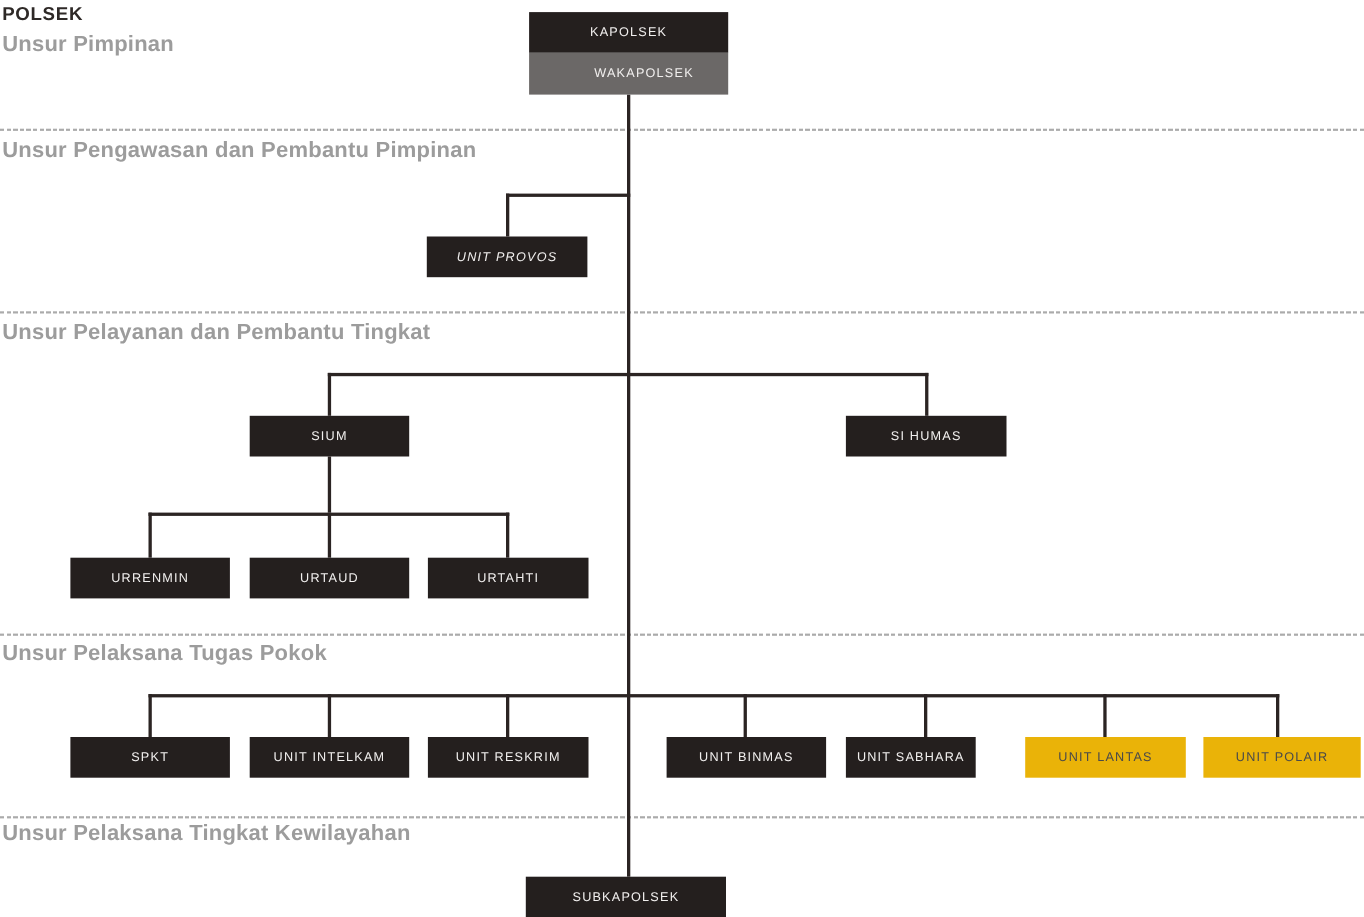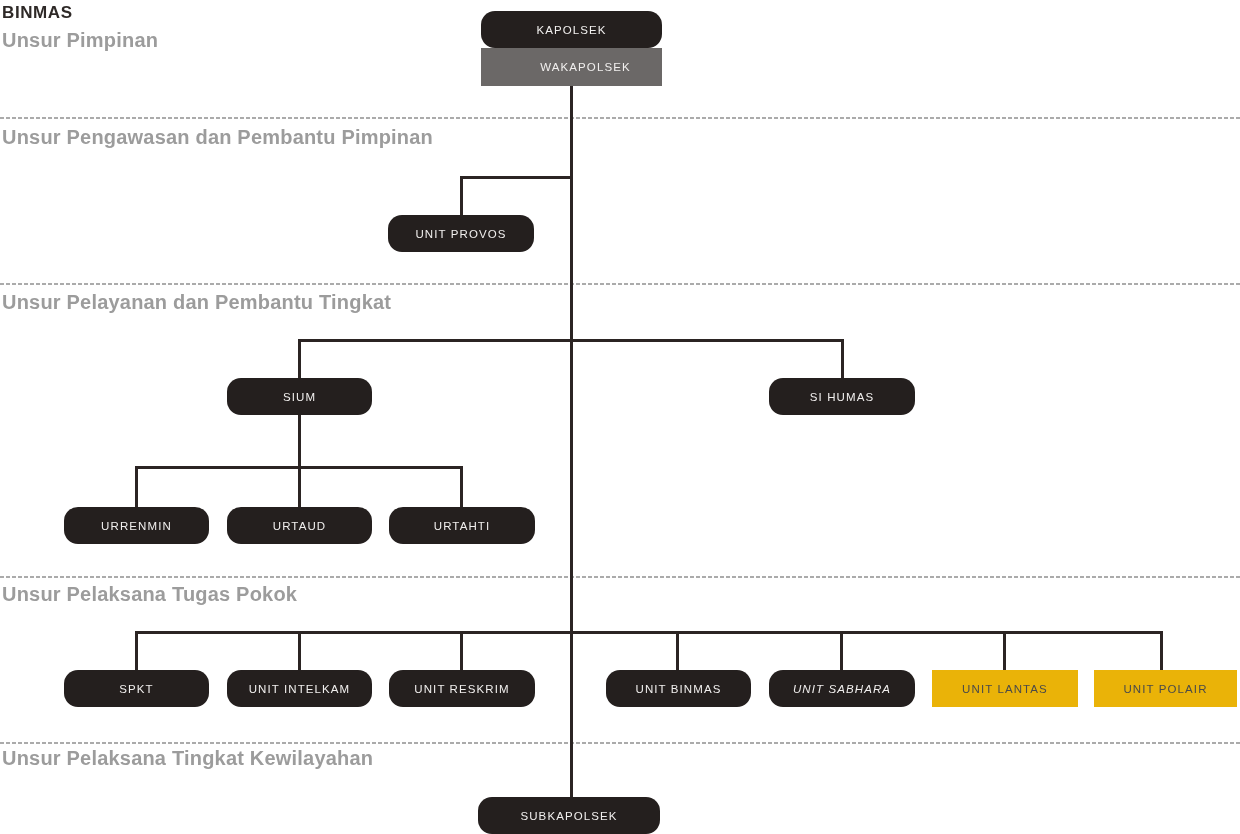--- a/index.html
+++ b/index.html
@@ -44,30 +44,30 @@
     height: 37px;
     display: flex;
     align-items: center;
     justify-content: center;
     font-size: 11.5px;
     letter-spacing: 1.1px;
     text-transform: uppercase;
     white-space: nowrap;
     box-sizing: border-box;
   }
-  .node.dark  { background: #241f1e; color: #f1efee; border-radius: 14px; }
+  .node.dark  { background: #241f1e; color: #f1efee; }
   .node.gray  { background: #6b6867; color: #f1efee; }
   .node.light { background: #eab308; color: #4a4a4a; }
 </style>
 </head>
 <body>
 
 <div class="canvas">
 
-  <div class="page-title" style="left:2px; top:3px;">BINMAS</div>
+  <div class="page-title" style="left:2px; top:3px;">POLSEK</div>
   <div class="section-heading" style="left:2px; top:29px;">Unsur Pimpinan</div>
   <div class="section-heading" style="left:2px; top:126px;">Unsur Pengawasan dan Pembantu Pimpinan</div>
   <div class="section-heading" style="left:2px; top:291px;">Unsur Pelayanan dan Pembantu Tingkat</div>
   <div class="section-heading" style="left:2px; top:583px;">Unsur Pelaksana Tugas Pokok</div>
   <div class="section-heading" style="left:2px; top:747px;">Unsur Pelaksana Tingkat Kewilayahan</div>
 
   <div class="divider" style="top:117px;"></div>
   <div class="divider" style="top:283px;"></div>
   <div class="divider" style="top:576px;"></div>
   <div class="divider" style="top:742px;"></div>
@@ -90,31 +90,31 @@
     <div class="cline" style="left:460px; top:631px; width:3px;    height:39px;"></div>
     <div class="cline" style="left:676px; top:631px; width:3px;    height:39px;"></div>
     <div class="cline" style="left:840px; top:631px; width:3px;    height:39px;"></div>
     <div class="cline" style="left:1003px; top:631px; width:3px;   height:39px;"></div>
     <div class="cline" style="left:1160px; top:631px; width:3px;   height:39px;"></div>
   </div>
 
   <div class="node dark" style="left:481px; top:11px;  width:181px;">KAPOLSEK</div>
   <div class="node gray" style="left:481px; top:48px;  width:181px; height:38px;padding-left:28px;">WAKAPOLSEK</div>
 
-  <div class="node dark" style="left:388px; top:215px; width:146px;">UNIT PROVOS</div>
+  <div class="node dark" style="left:388px; top:215px; width:146px;font-style:italic;">UNIT PROVOS</div>
 
   <div class="node dark" style="left:769px; top:378px; width:146px;">SI HUMAS</div>
   <div class="node dark" style="left:227px; top:378px; width:145px;">SIUM</div>
   <div class="node dark" style="left:64px;  top:507px; width:145px;">URRENMIN</div>
   <div class="node dark" style="left:227px; top:507px; width:145px;">URTAUD</div>
   <div class="node dark" style="left:389px; top:507px; width:146px;">URTAHTI</div>
 
   <div class="node dark" style="left:64px;   top:670px; width:145px;">SPKT</div>
   <div class="node dark" style="left:227px;  top:670px; width:145px;">UNIT INTELKAM</div>
   <div class="node dark" style="left:389px;  top:670px; width:146px;">UNIT RESKRIM</div>
   <div class="node dark" style="left:606px;  top:670px; width:145px;">UNIT BINMAS</div>
-  <div class="node dark" style="left:769px;  top:670px; width:146px;font-style:italic;">UNIT SABHARA</div>
+  <div class="node dark" style="left:769px;  top:670px; width:118px;">UNIT SABHARA</div>
   <div class="node light" style="left:932px;  top:670px; width:146px;">UNIT LANTAS</div>
   <div class="node light" style="left:1094px; top:670px; width:143px;">UNIT POLAIR</div>
 
   <div class="node dark" style="left:478px; top:797px; width:182px;">SUBKAPOLSEK</div>
 
 </div>
 
 </body></html>

